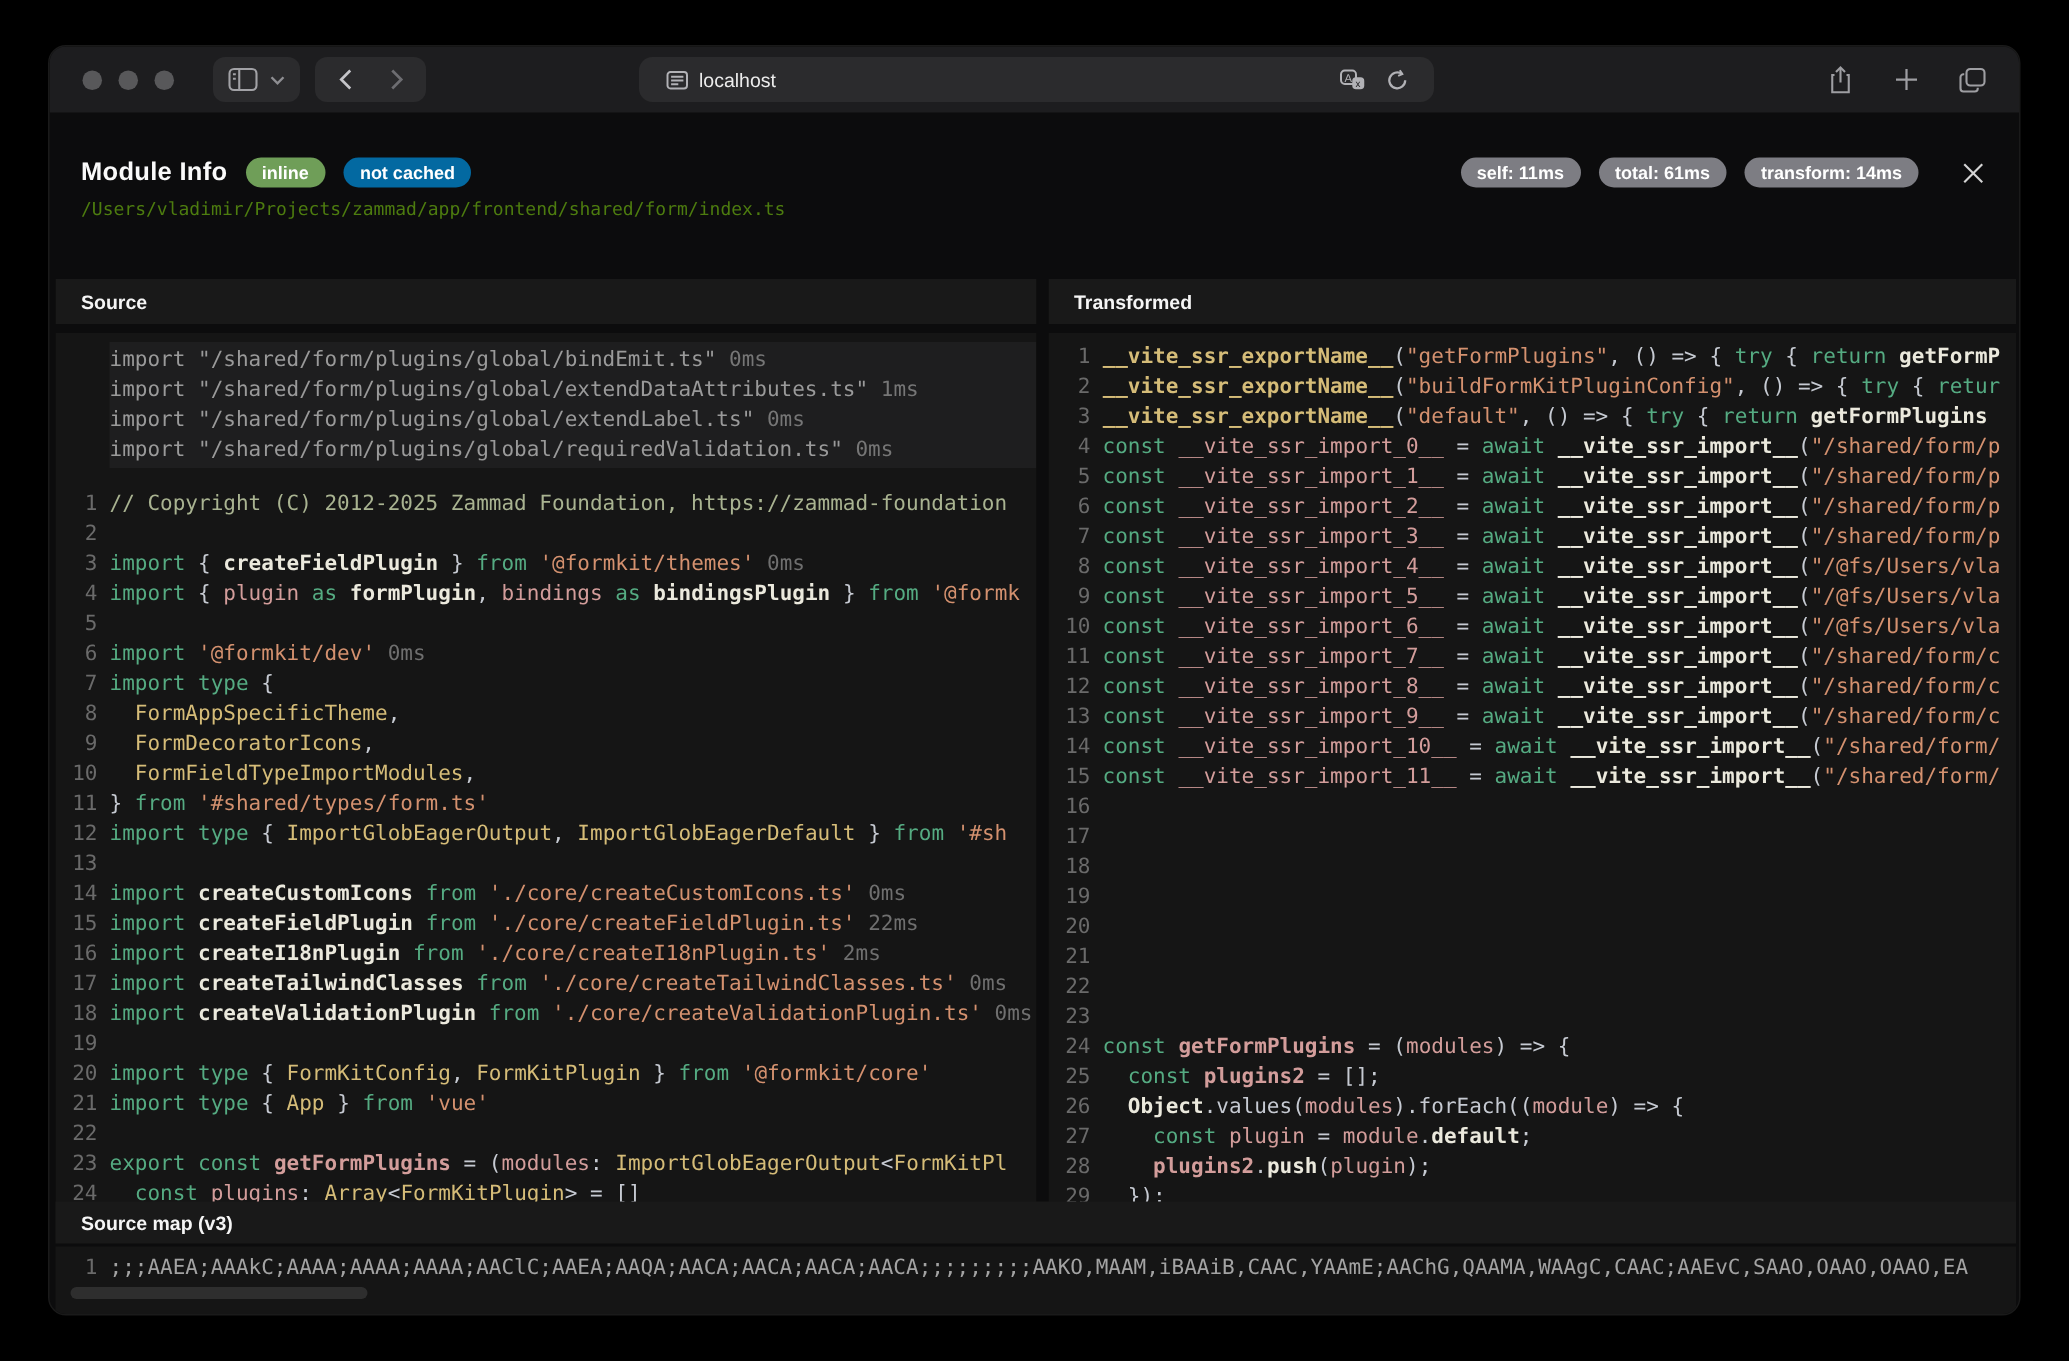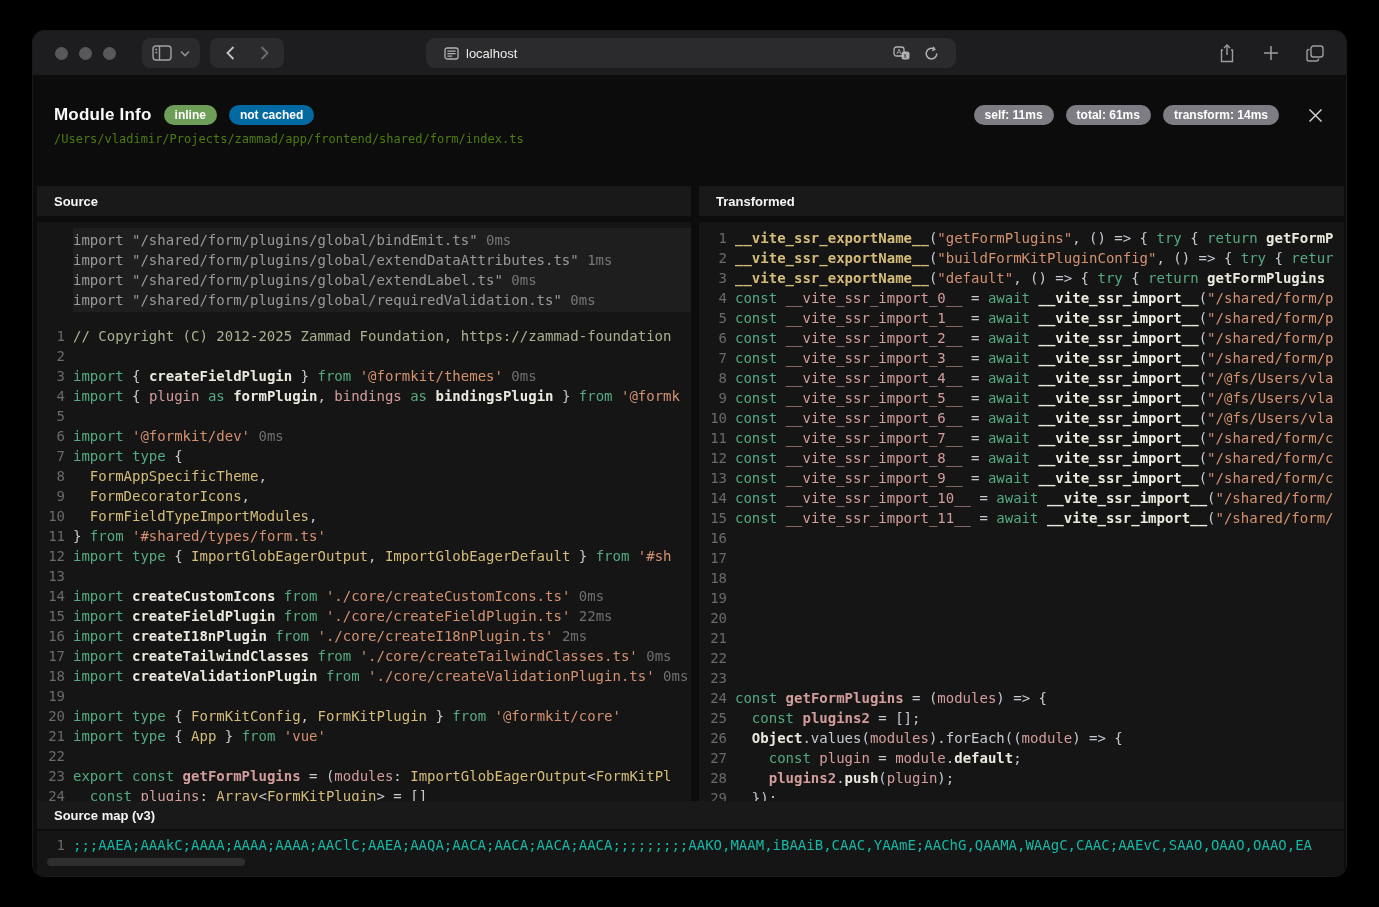--- a/index.html
+++ b/index.html
@@ -48,21 +48,21 @@
   .dep-line{height:20px;white-space:pre;overflow:hidden;color:#9a9a9a;}
   .dep-time{color:#767676;}
   .hthumb{position:absolute;height:7px;border-radius:4px;background:#2e2e2e;bottom:3px;}
   .thumb-src{left:36px;width:132px;}
   .thumb-tr{left:21px;width:132px;}
   
   .cm{color:#a9b391;} .kw{color:#55ab82;} .str{color:#d4916f;}
   .ty{color:#d5bc78;} .tyb{color:#d5bc78;font-weight:bold;}
   .vr{color:#d39d9b;} .vrb{color:#d39d9b;font-weight:bold;}
   .fn{color:#ebe9dd;font-weight:bold;} .an{color:#6f6f6f;} .pl{color:#c6cad2;}
-  .map{color:#14b8a6;}
+  .map{color:#a3a3a3;}
   
   .smap{position:absolute;left:4px;right:2px;top:770px;bottom:0;display:flex;flex-direction:column;}
   .smap .panel-head{margin-bottom:2px;height:28px;}
   .smap-body{flex:1;background:#151515;position:relative;overflow:hidden;padding-top:4px;
     font-family:"DejaVu Sans Mono",monospace;font-size:14px;line-height:20px;}
   .thumb-map{left:10px;width:198px;height:8px;bottom:10px;}
 </style>
 </head>
 <body>
 

